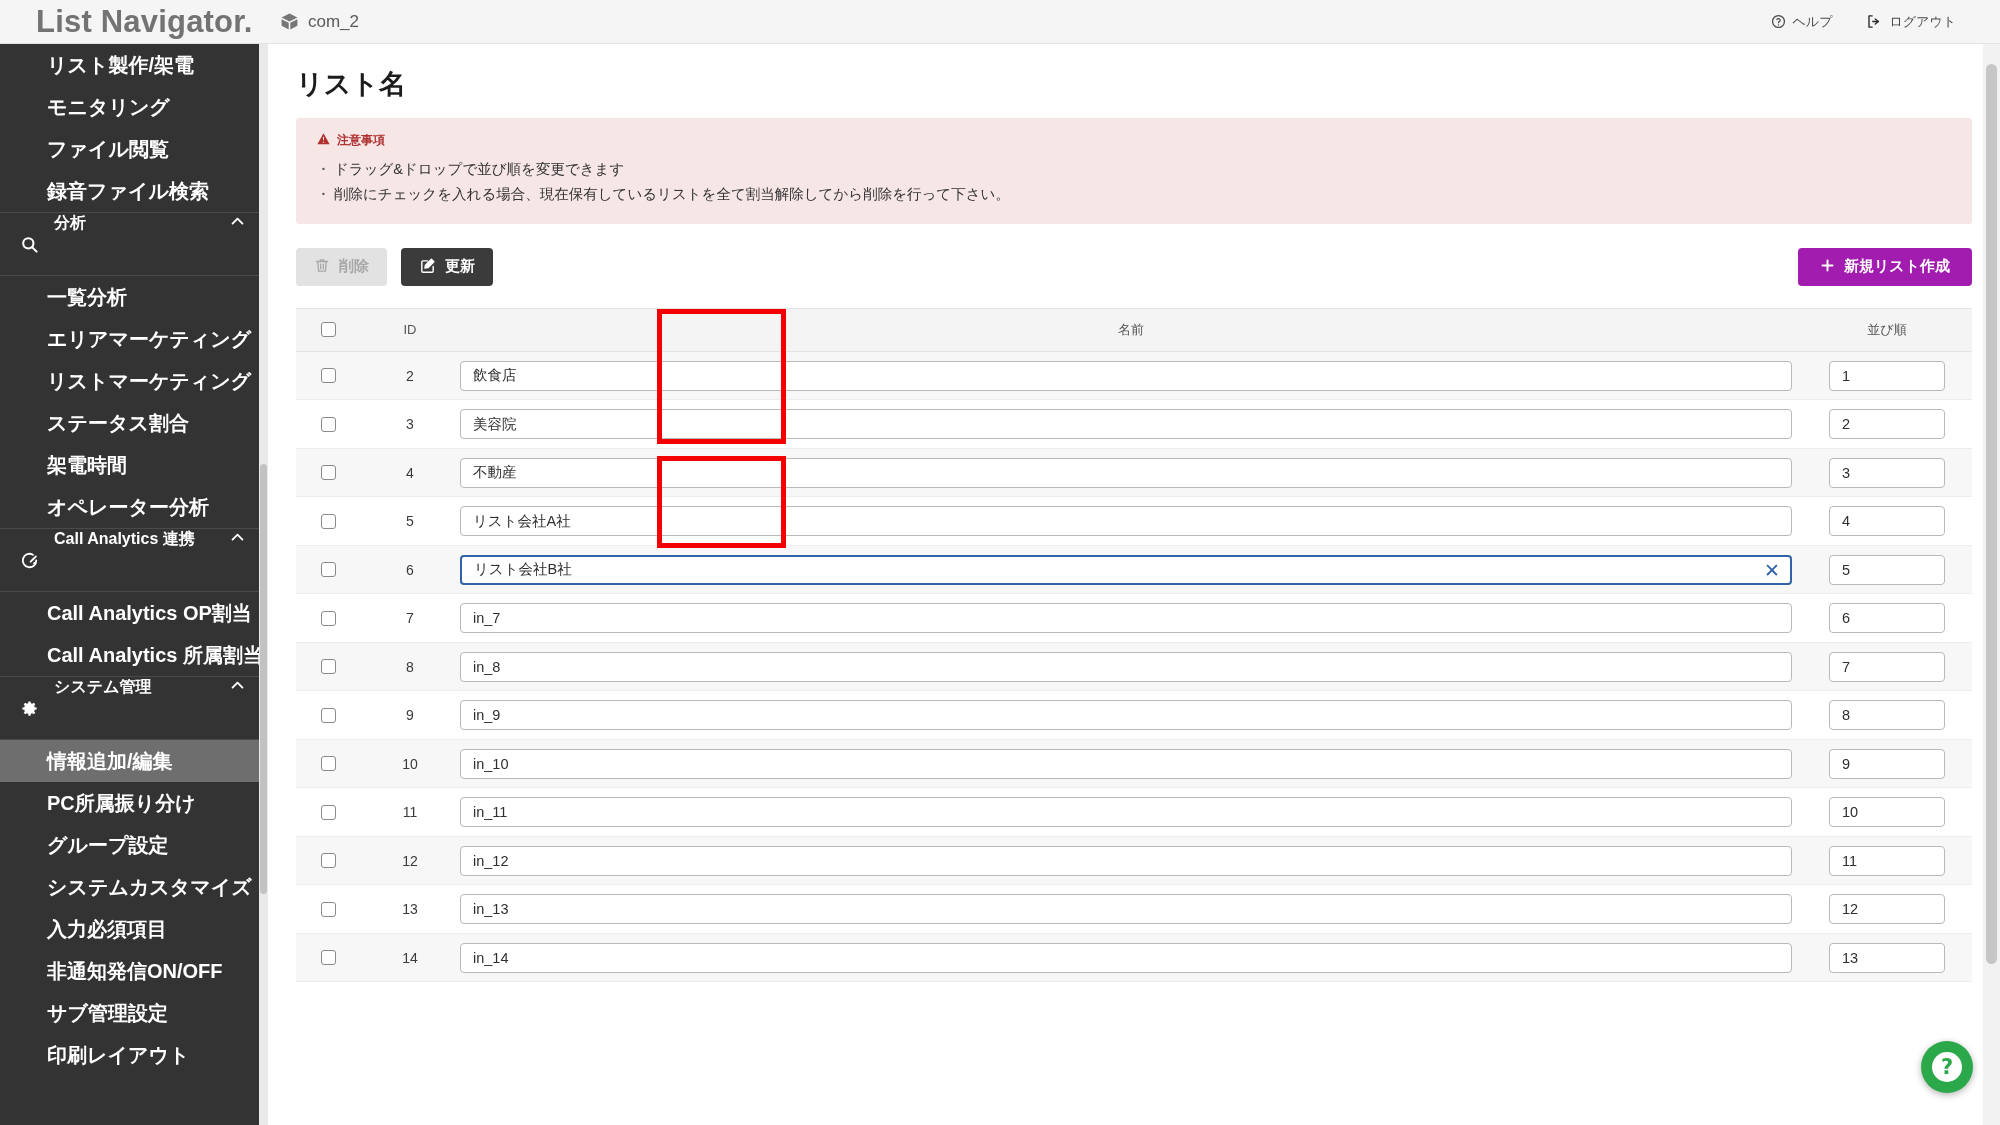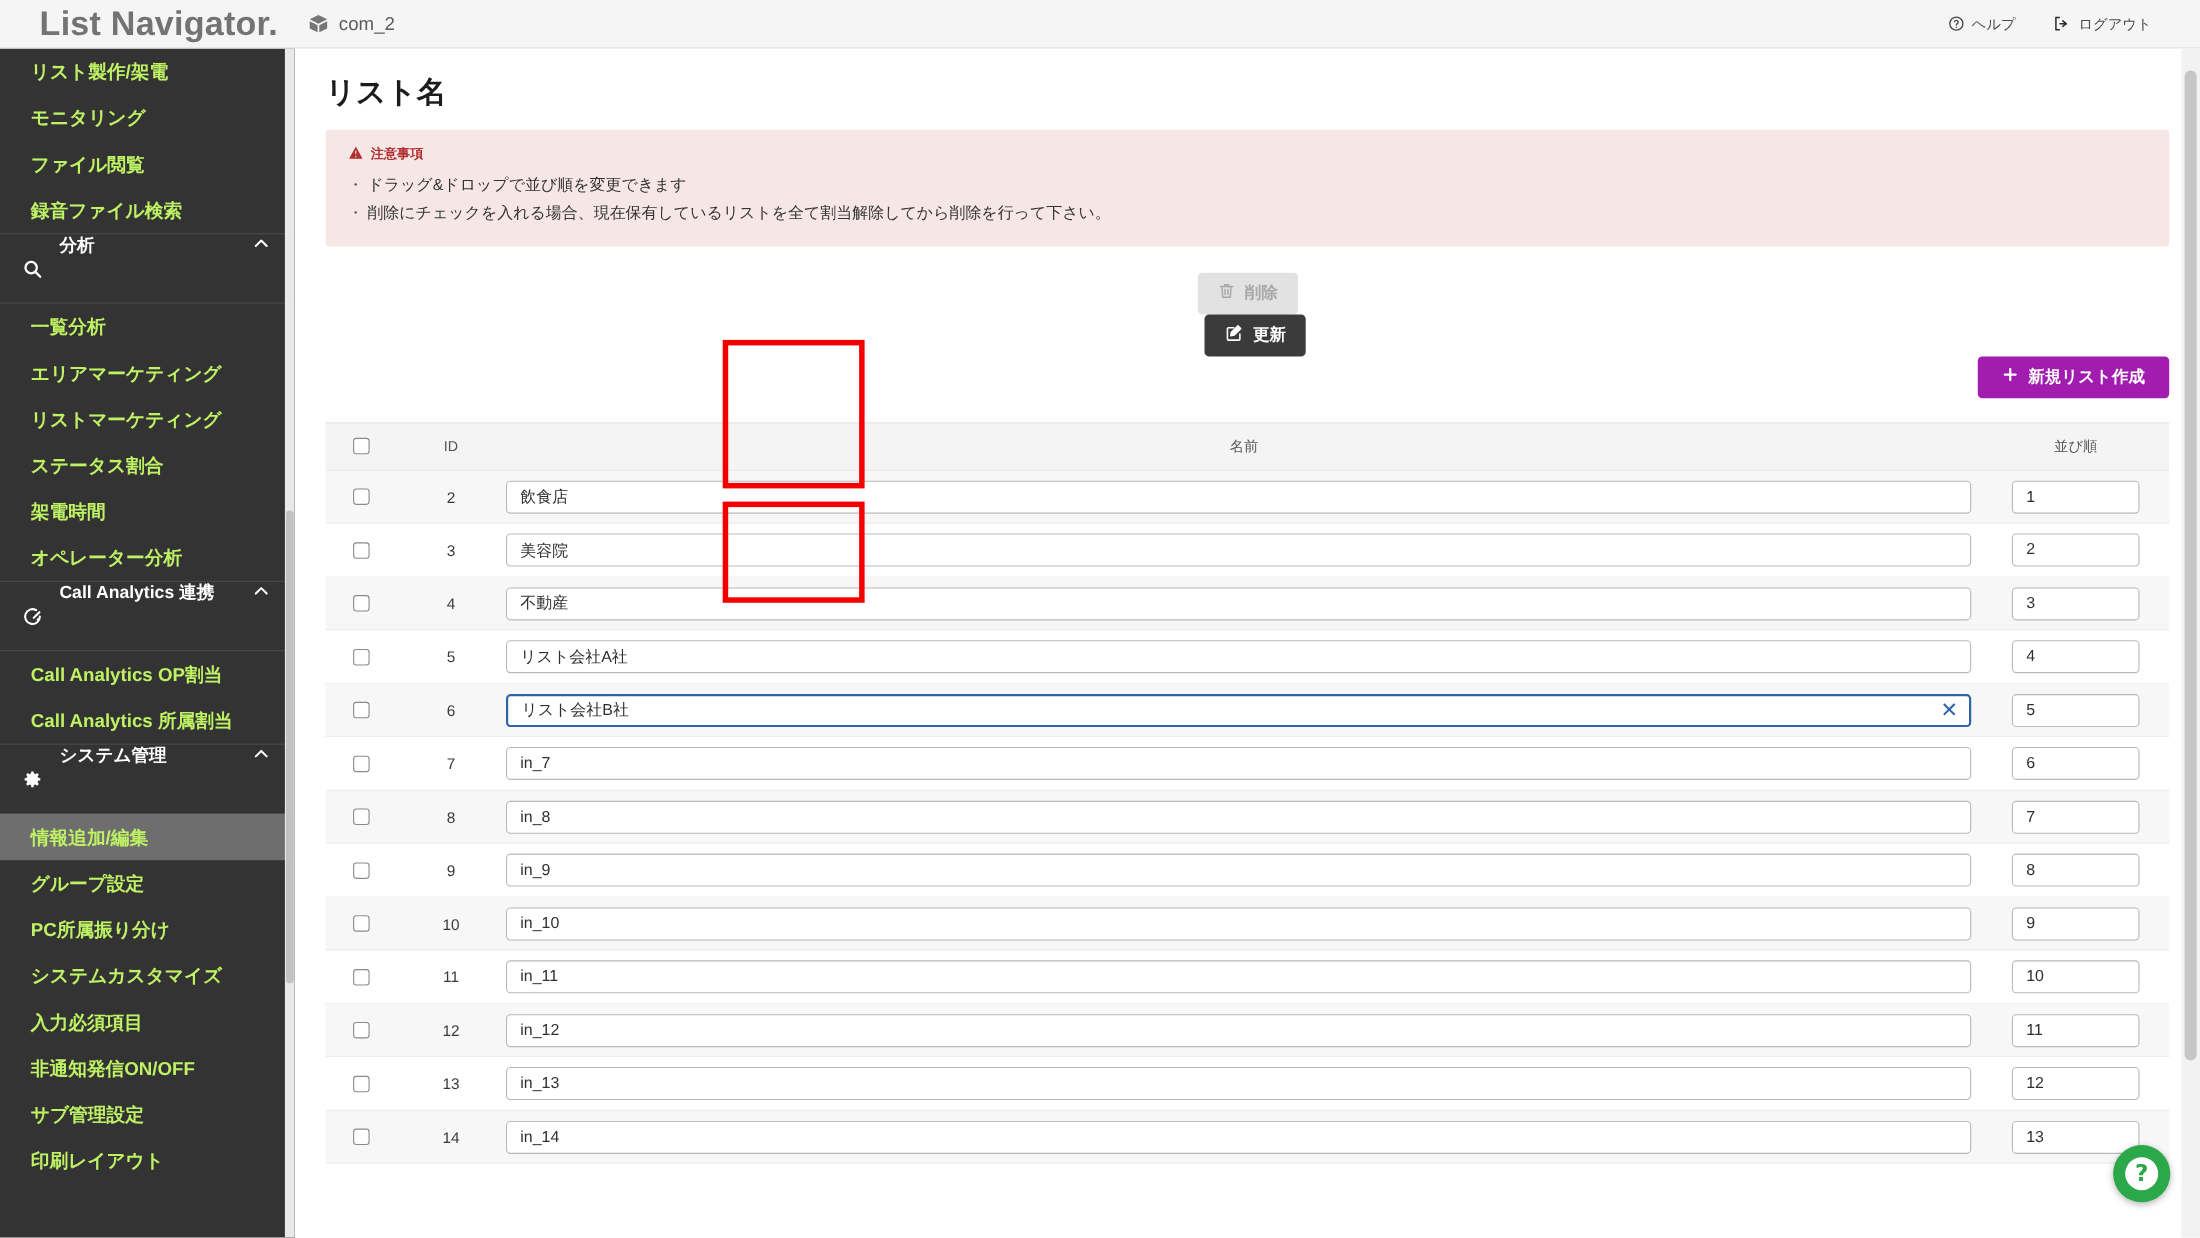--- a/index.html
+++ b/index.html
@@ -43,22 +43,22 @@
   .sidebar {
     position: absolute; top: 44px; left: 0;
     width: 268px; height: 1081px;
     background: #333333;
     overflow: hidden;
     z-index: 30;
   }
   .side-scroll { position: relative; }
   .nav-item {
     height: 42px; display: flex; align-items: center;
-    padding-left: 28px;
-    color: #bef264; font-size: 17px; font-weight: bold;
+    padding-left: 47px;
+    color: #ffffff; font-size: 20px; font-weight: bold;
     cursor: pointer; white-space: nowrap;
   }
   .nav-item.sub { font-weight: bold; }
   .nav-item.active { background: #6e6e6e; }
   .nav-item.hover { background: #454545; }
   .nav-group {
     height: 64px; display: flex; 
     padding: 0 22px 0 20px;
     color: #ffffff; font-size: 16px; font-weight: bold;
     border-top: 1px solid #4a4a4a; border-bottom: 1px solid #4a4a4a;
@@ -100,21 +100,21 @@
   .notice li {
     list-style: none; font-size: 14.5px; color: #333333;
     line-height: 1.75; padding-left: 18px; position: relative;
   }
   .notice li:before {
     content: "・"; position: absolute; left: 0; top: 0; color: #555;
   }
 
   .toolbar {
     margin: 24px 28px 0 28px;
-    display: flex; align-items: center; flex-direction: column;
+    display: flex; align-items: center;
   }
   .btn {
     display: inline-flex; align-items: center; gap: 9px;
     height: 38px; padding: 0 18px;
     border: none; border-radius: 4px;
     font-size: 15px; font-weight: bold; cursor: pointer;
     font-family: inherit;
   }
   .btn-disabled { background: #e2e2e2; color: #a8a8a8; cursor: default; }
   .btn-dark { background: #3b3b3b; color: #ffffff; margin-left: 14px; }
@@ -305,24 +305,24 @@
         </span>
         <span class="glabel">システム管理</span>
         <span class="chev"><svg width="17" height="17" viewBox="0 0 24 24" fill="none" stroke="#fff" stroke-width="2.6" stroke-linecap="round" stroke-linejoin="round">
             <path d="M5 15l7-7 7 7"></path>
           </svg></span>
       </div>
       <div class="nav-item sub active">
         <span>情報追加/編集</span>
       </div>
       <div class="nav-item sub">
+        <span>PC所属振り分け</span>
+      </div>
+      <div class="nav-item sub">
         <span>グループ設定</span>
-      </div>
-      <div class="nav-item sub">
-        <span>PC所属振り分け</span>
       </div>
       <div class="nav-item sub">
         <span>システムカスタマイズ</span>
       </div>
       <div class="nav-item sub">
         <span>入力必須項目</span>
       </div>
       <div class="nav-item sub">
         <span>非通知発信ON/OFF</span>
       </div>

